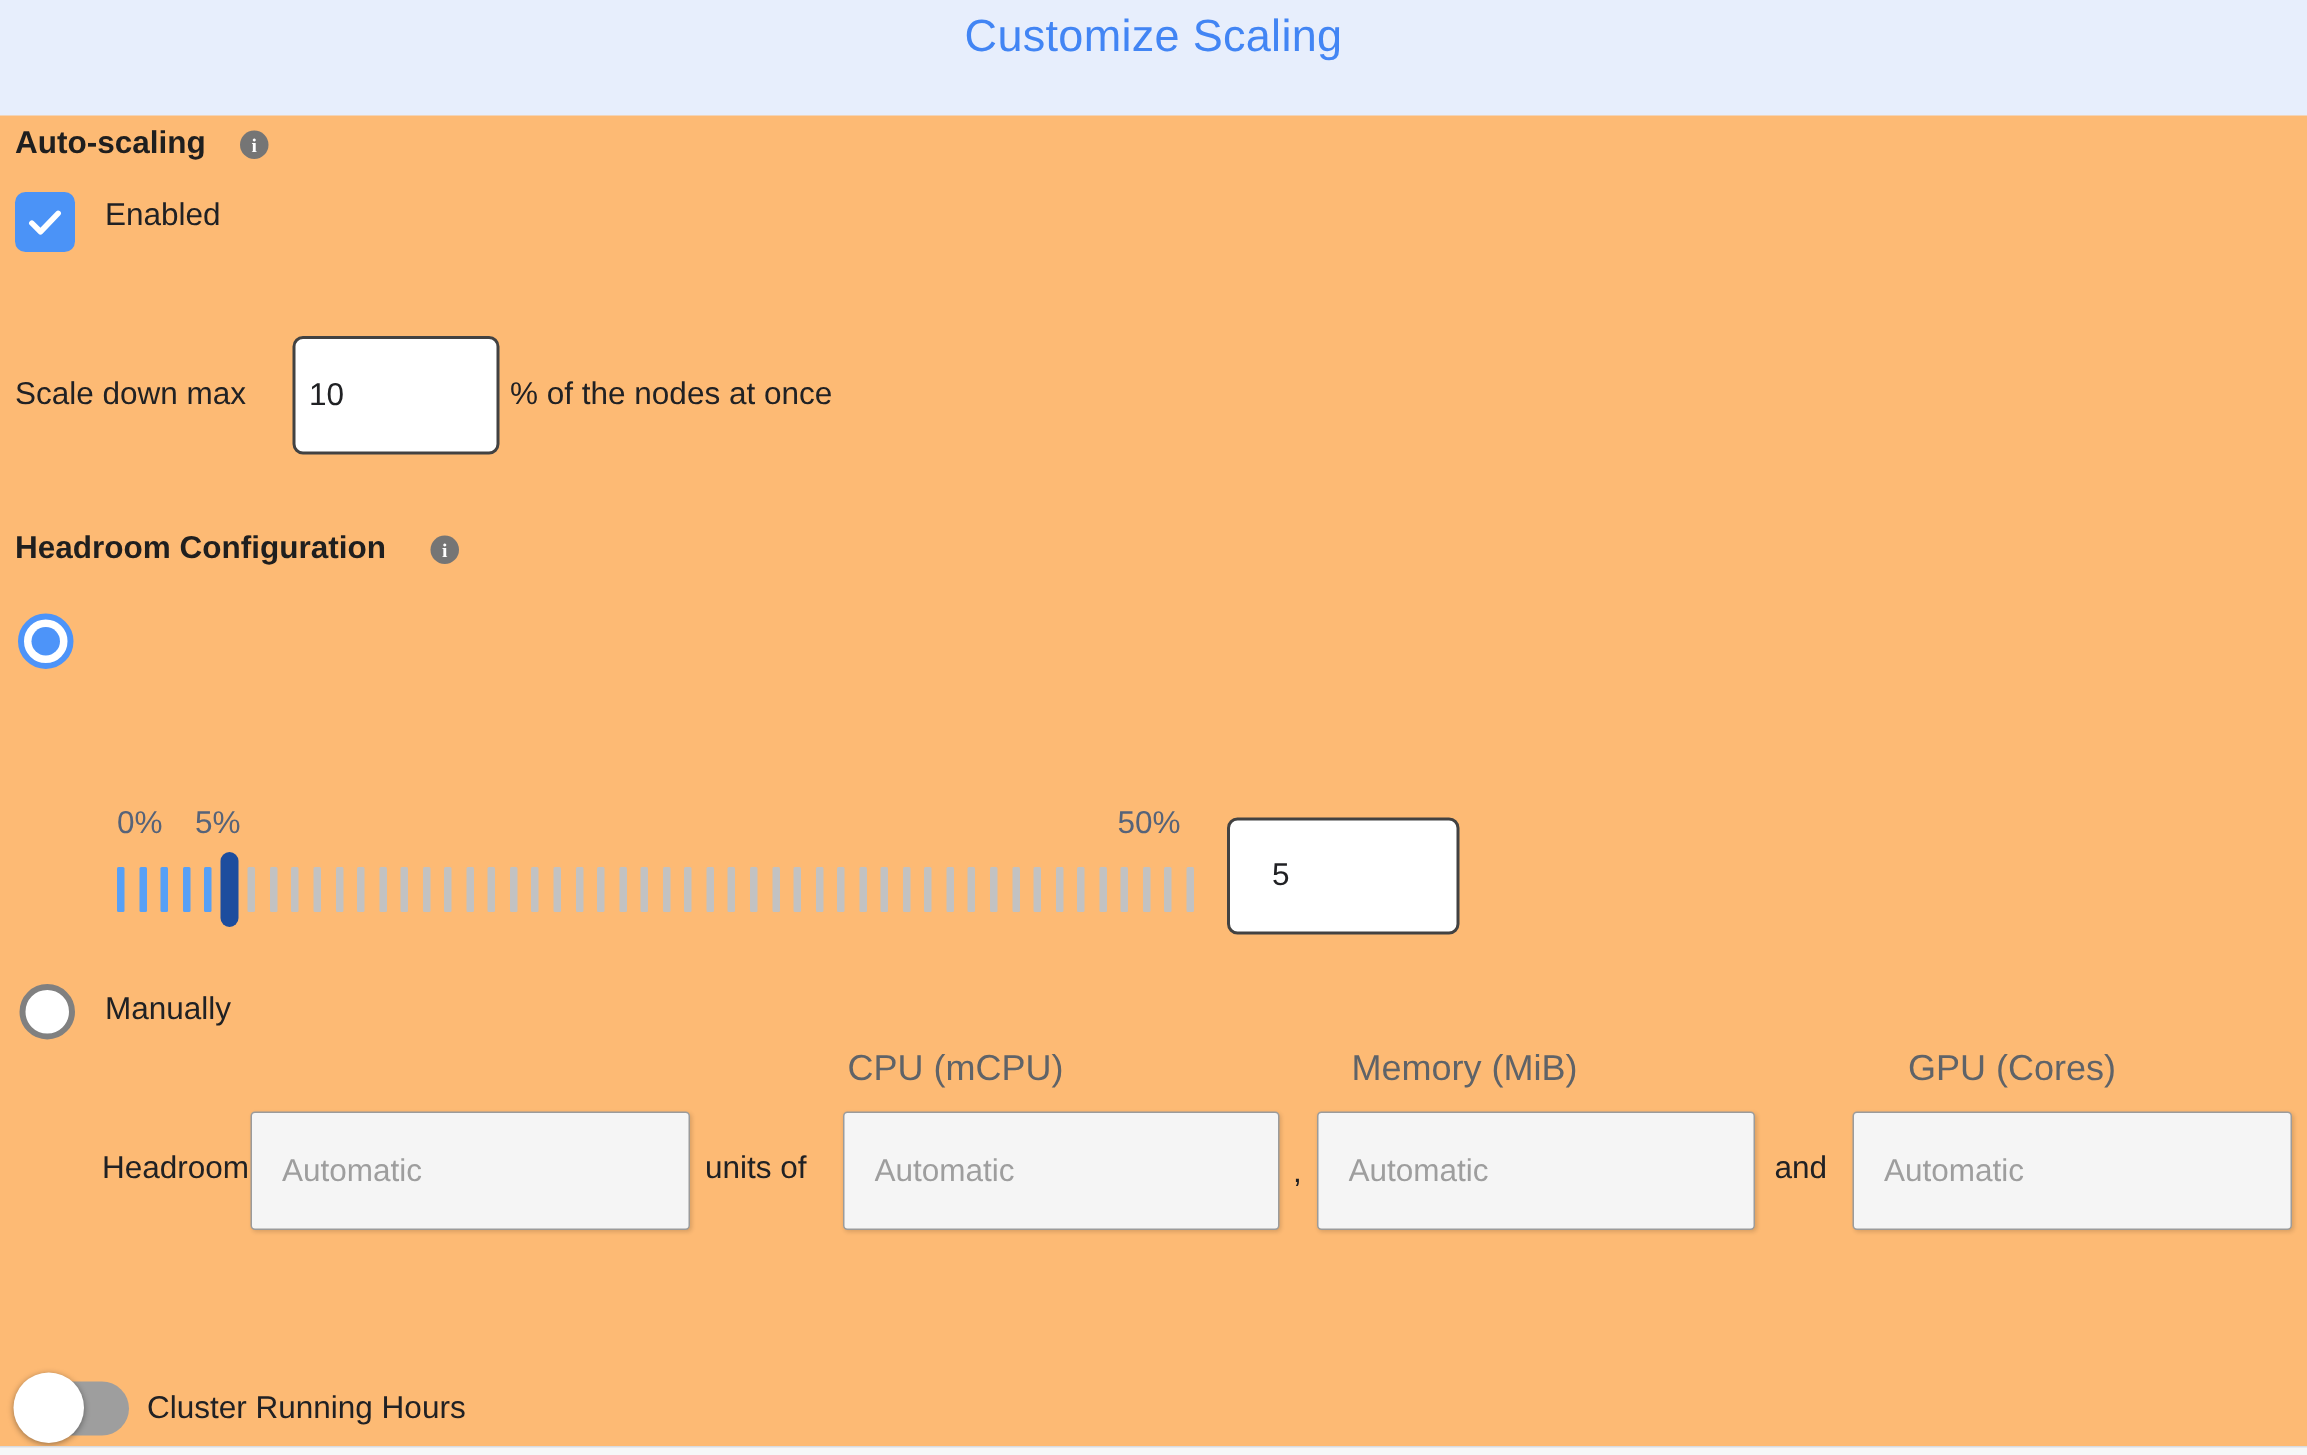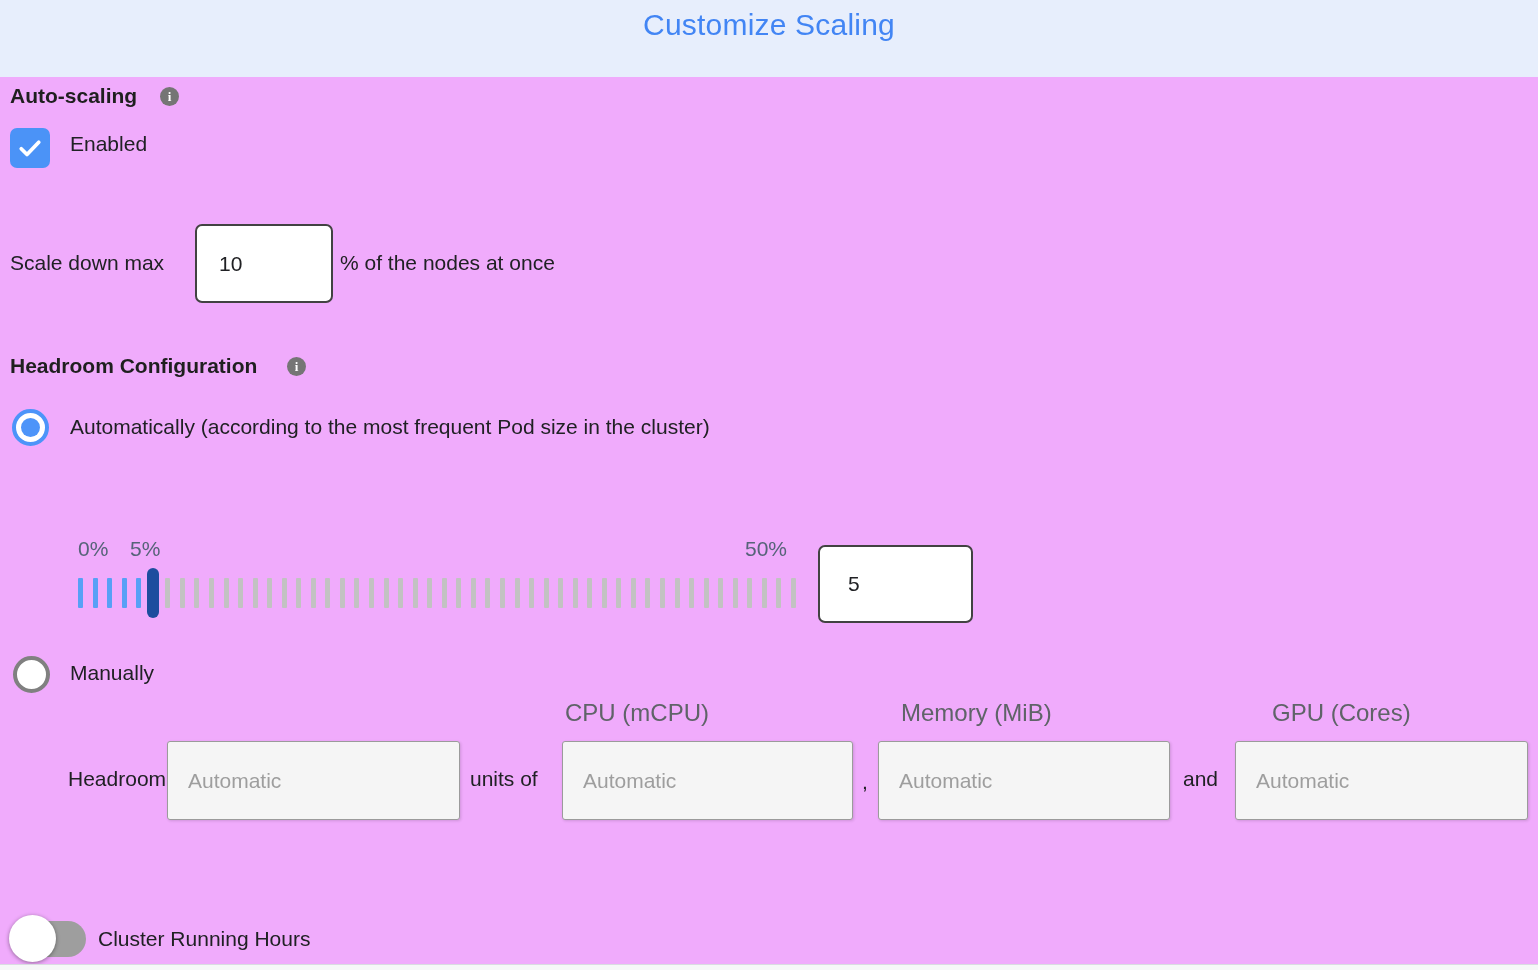--- a/index.html
+++ b/index.html
@@ -5,21 +5,21 @@
   * { margin: 0; padding: 0; box-sizing: border-box; }
   html, body { background: #ffffff; }
   body {
     font-family: "Liberation Sans", "DejaVu Sans", sans-serif;
     color: #202124;
   }
   .page {
     position: relative;
     width: 1538px;
     height: 970px;
-    background: #f0abfc;
+    background: #fdba74;
     overflow: hidden;
   }
   
   .header {
     position: absolute; left: 0; top: 0;
     width: 1538px; height: 77px;
     background: #e7eefc;
   }
   .header-title {
     position: absolute; left: 0; top: 8px; width: 100%;
@@ -174,28 +174,27 @@
   <div class="checkbox">
     <span>
       <svg width="30" height="30" viewBox="0 0 24 24">
         <path d="M5 12.6l4.6 4.6L19 7.4" stroke="#ffffff" stroke-width="3" fill="none" stroke-linecap="round" stroke-linejoin="round"></path>
       </svg>
     </span>
   </div>
   <div class="body-text" style="left:70px; top:132px;">Enabled</div>
 
   <div class="body-text" style="left:10px; top:251px;">Scale down max</div>
-  <input class="num-input" style="left: 195px; top: 224px; width: 138px; height: 79px; padding-left: 22px;" type="text" value="10">
+  <input class="num-input" style="left: 195px; top: 224px; width: 138px; height: 79px; padding-left: 9px;" type="text" value="10">
   <div class="body-text" style="left:340px; top:251px;">% of the nodes at once</div>
 
   <div class="section-label" style="left:10px; top:354px;">Headroom Configuration</div>
   <div class="info-icon" style="left:287px; top:357px;">i</div>
 
   <div class="radio selected" style="left:12px; top:409px;"></div>
-  <div class="body-text" style="left:70px; top:415px;">Automatically (according to the most frequent Pod size in the cluster)</div>
 
   <div class="slider-label" style="left:78px; top:537px;">0%</div>
   <div class="slider-label" style="left:130px; top:537px;">5%</div>
   <div class="slider-label" style="left:745px; top:537px;">50%</div>
 
   <div class="slider-ticks" id="slider-ticks">
 
   <div class="tick blue" style="left: 0px;"></div>
       <div class="tick blue" style="left: 14.55px;"></div>
       <div class="tick blue" style="left: 29.1px;"></div>

